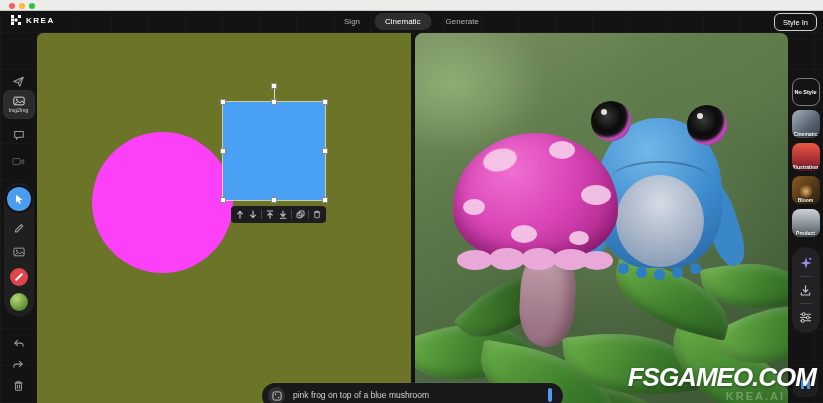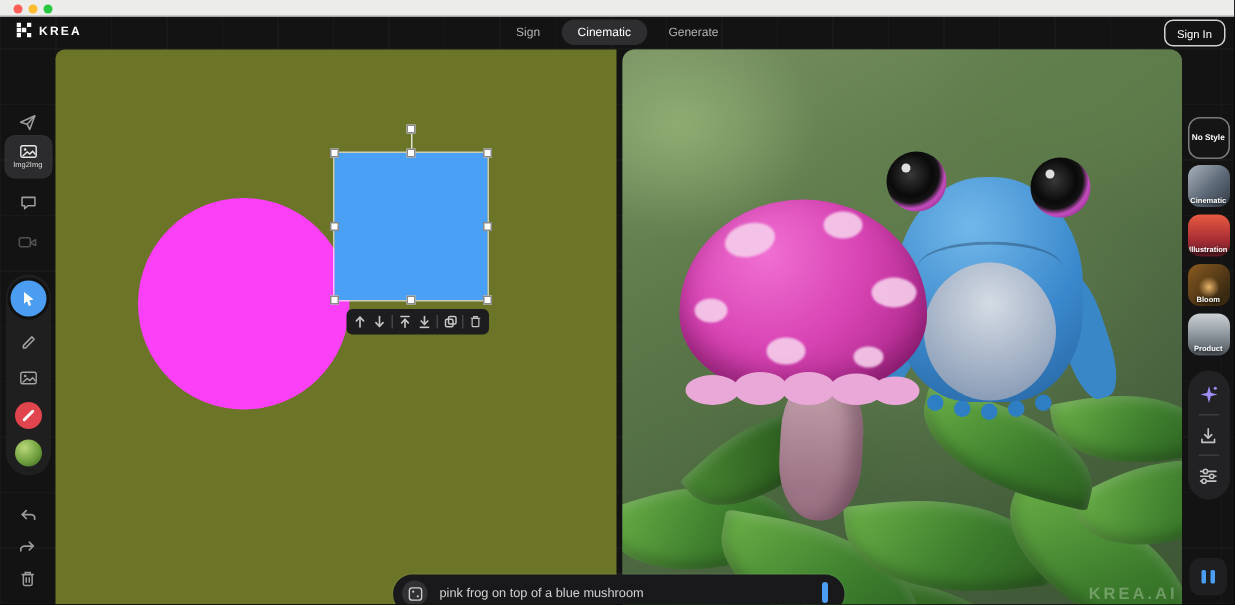--- a/index.html
+++ b/index.html
@@ -131,21 +131,21 @@
             </g>
           </svg>
       </span>
       <span class="logo-text">KREA</span>
     </div>
     <div class="nav">
       <div class="nav-item">Sign</div>
       <div class="nav-item active">Cinematic</div>
       <div class="nav-item">Generate</div>
     </div>
-    <button class="sign-in">Sign In</button>
+    <button class="sign-in">Style In</button>
   </div>
 
   <div class="left-rail">
     <div class="rail-btn" style="top:38px;">
       <span>
         <svg width="13" height="13" viewBox="0 0 15 15" fill="none" stroke="currentColor" stroke-width="1.2" stroke-linejoin="round">
             <path d="M2 7.5 L13 2.5 L9 13 L7 9 Z"></path>
             <path d="M7 9 L13 2.5"></path>
           </svg>
       </span>
@@ -419,15 +419,16 @@
     </div>
     <div class="prompt-text">pink frog on top of a blue mushroom</div>
     <div class="prompt-slider"></div>
   </div>
 
   <div class="pause-btn">
     <span class="pause-bar"></span>
     <span class="pause-bar"></span>
   </div>
 
+  <div class="wm-main">FSGAMEO.COM</div>
   <div class="wm-sub">KREA.AI</div>
 
 </div>
 
 </body></html>

